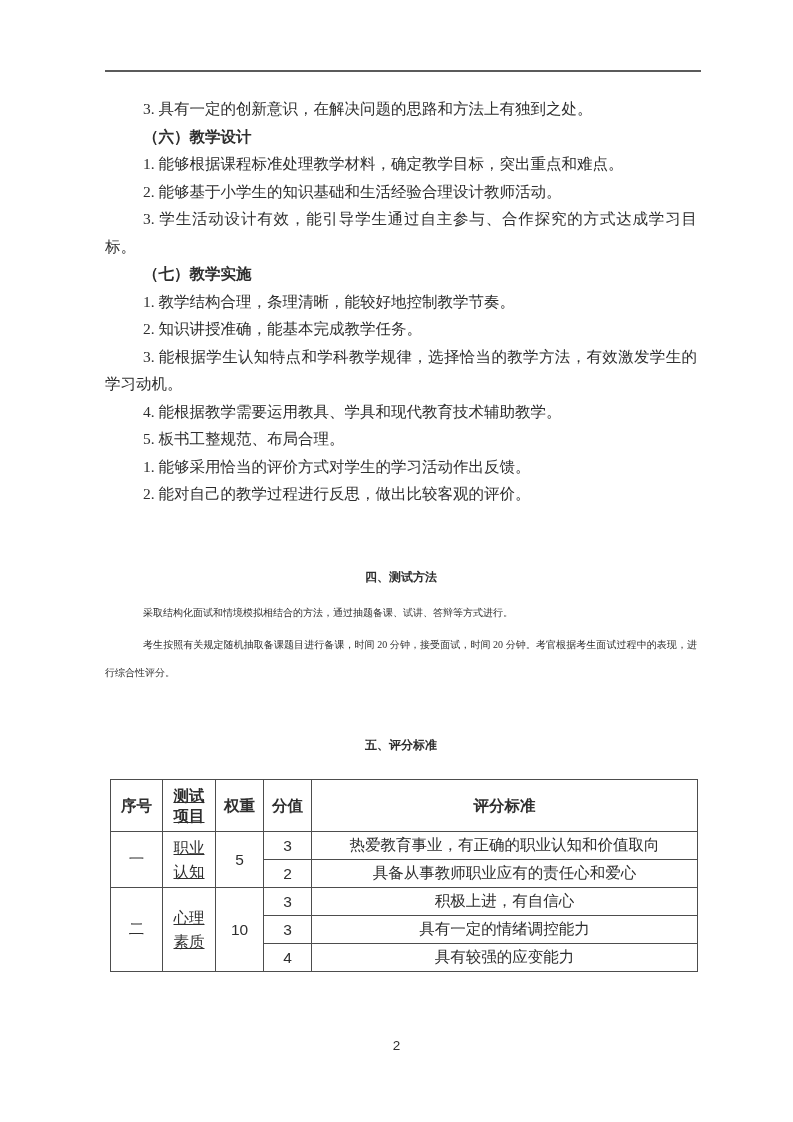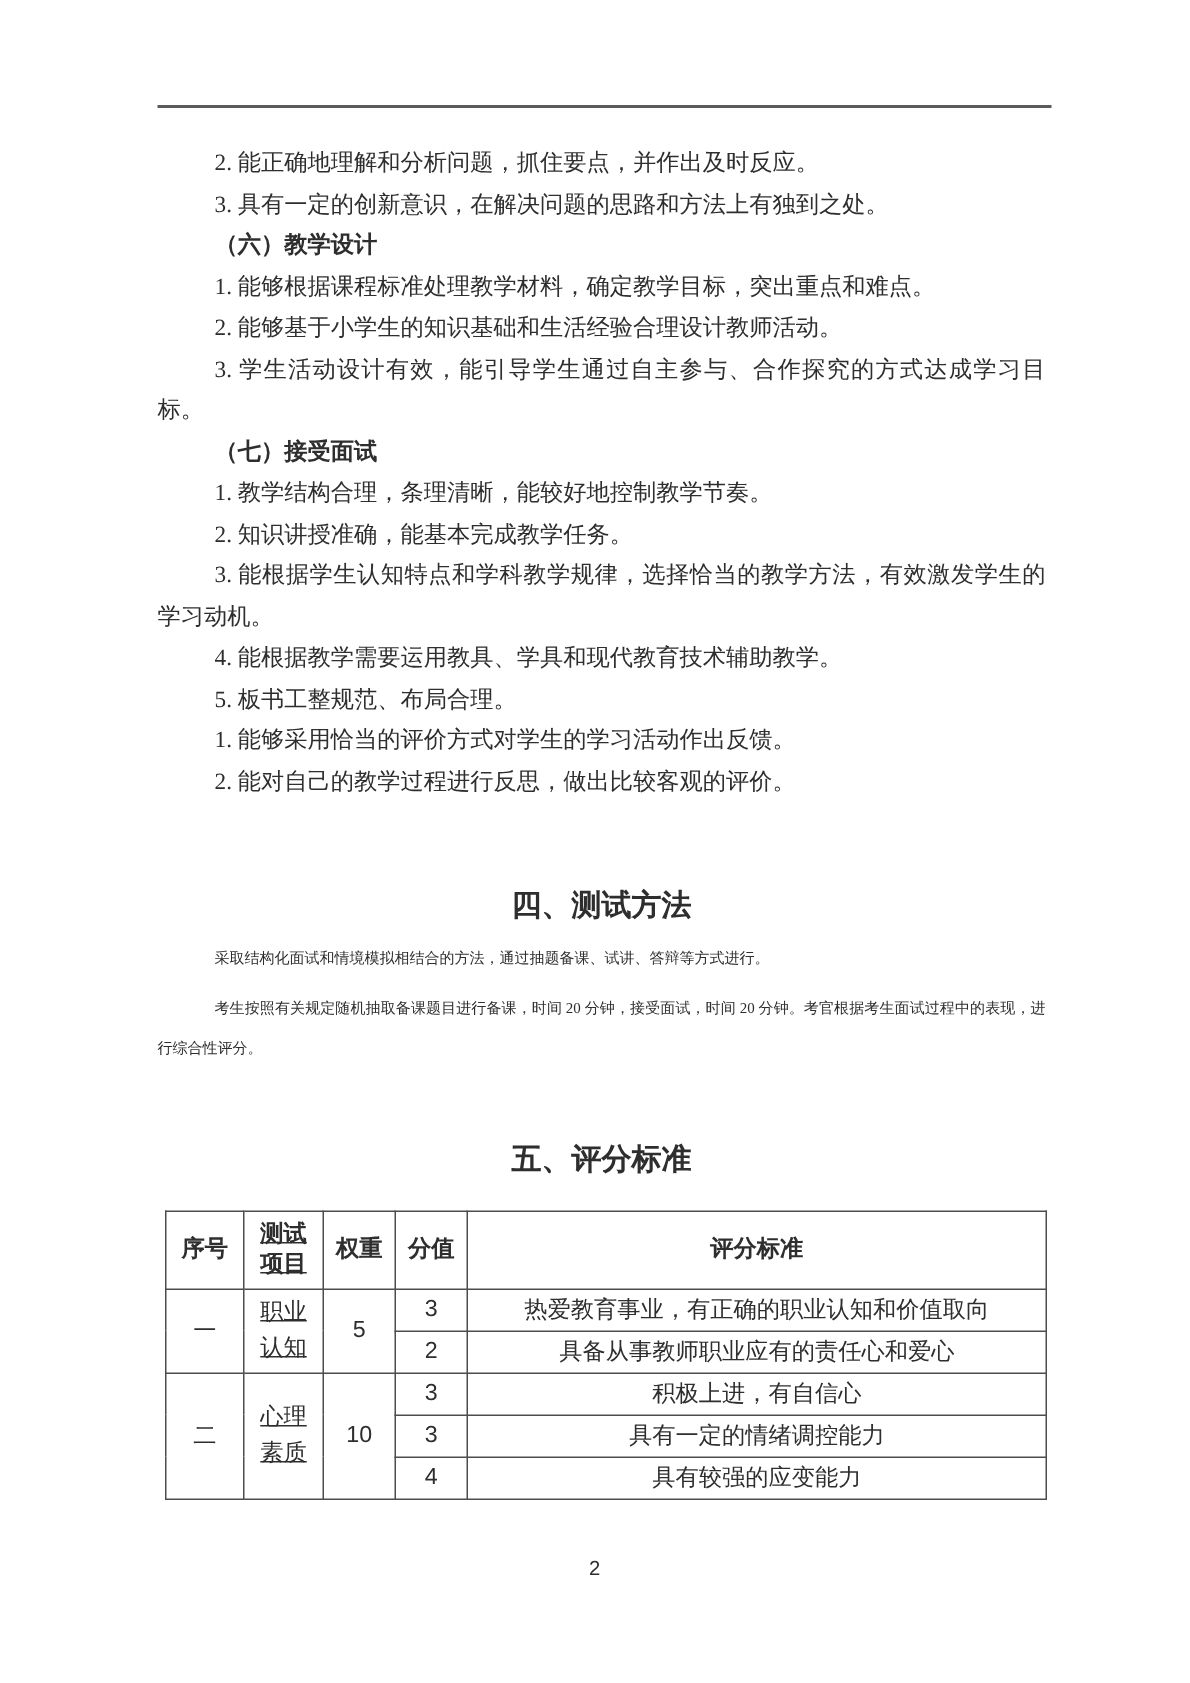--- a/index.html
+++ b/index.html
@@ -37,21 +37,21 @@
     text-align: justify;
   }
   .item, .subhead {
     text-indent: 38px;
   }
   .subhead {
     font-weight: bold;
   }
   .sec-title {
     margin: 56px 0 0 0;
-    font-size: 20px;
+    font-size: 12px;
     font-weight: bold;
     text-align: center;
     line-height: 26px;
   }
   .sec-title.second {
     margin-top: 46px;
   }
   .s4p {
     margin: 5px 0 0 0;
     font-size: 10px;
@@ -113,27 +113,26 @@
 </style>
 </head>
 <body>
 
 <div class="page">
 
   <div class="top-rule"></div>
 
   <div class="content">
 
-    <p class="blk item">2. 能正确地理解和分析问题，抓住要点，并作出及时反应。</p>
     <p class="blk item">3. 具有一定的创新意识，在解决问题的思路和方法上有独到之处。</p>
     <p class="blk subhead">（六）教学设计</p>
     <p class="blk item">1. 能够根据课程标准处理教学材料，确定教学目标，突出重点和难点。</p>
     <p class="blk item">2. 能够基于小学生的知识基础和生活经验合理设计教师活动。</p>
     <p class="blk item">3. 学生活动设计有效，能引导学生通过自主参与、合作探究的方式达成学习目标。</p>
-    <p class="blk subhead">（七）接受面试</p>
+    <p class="blk subhead">（七）教学实施</p>
     <p class="blk item">1. 教学结构合理，条理清晰，能较好地控制教学节奏。</p>
     <p class="blk item">2. 知识讲授准确，能基本完成教学任务。</p>
     <p class="blk item">3. 能根据学生认知特点和学科教学规律，选择恰当的教学方法，有效激发学生的学习动机。</p>
     <p class="blk item">4. 能根据教学需要运用教具、学具和现代教育技术辅助教学。</p>
     <p class="blk item">5. 板书工整规范、布局合理。</p>
     <p class="blk item">1. 能够采用恰当的评价方式对学生的学习活动作出反馈。</p>
     <p class="blk item">2. 能对自己的教学过程进行反思，做出比较客观的评价。</p>
 
     <h2 class="sec-title">四、测试方法</h2>
     <p class="s4p first">采取结构化面试和情境模拟相结合的方法，通过抽题备课、试讲、答辩等方式进行。</p>

